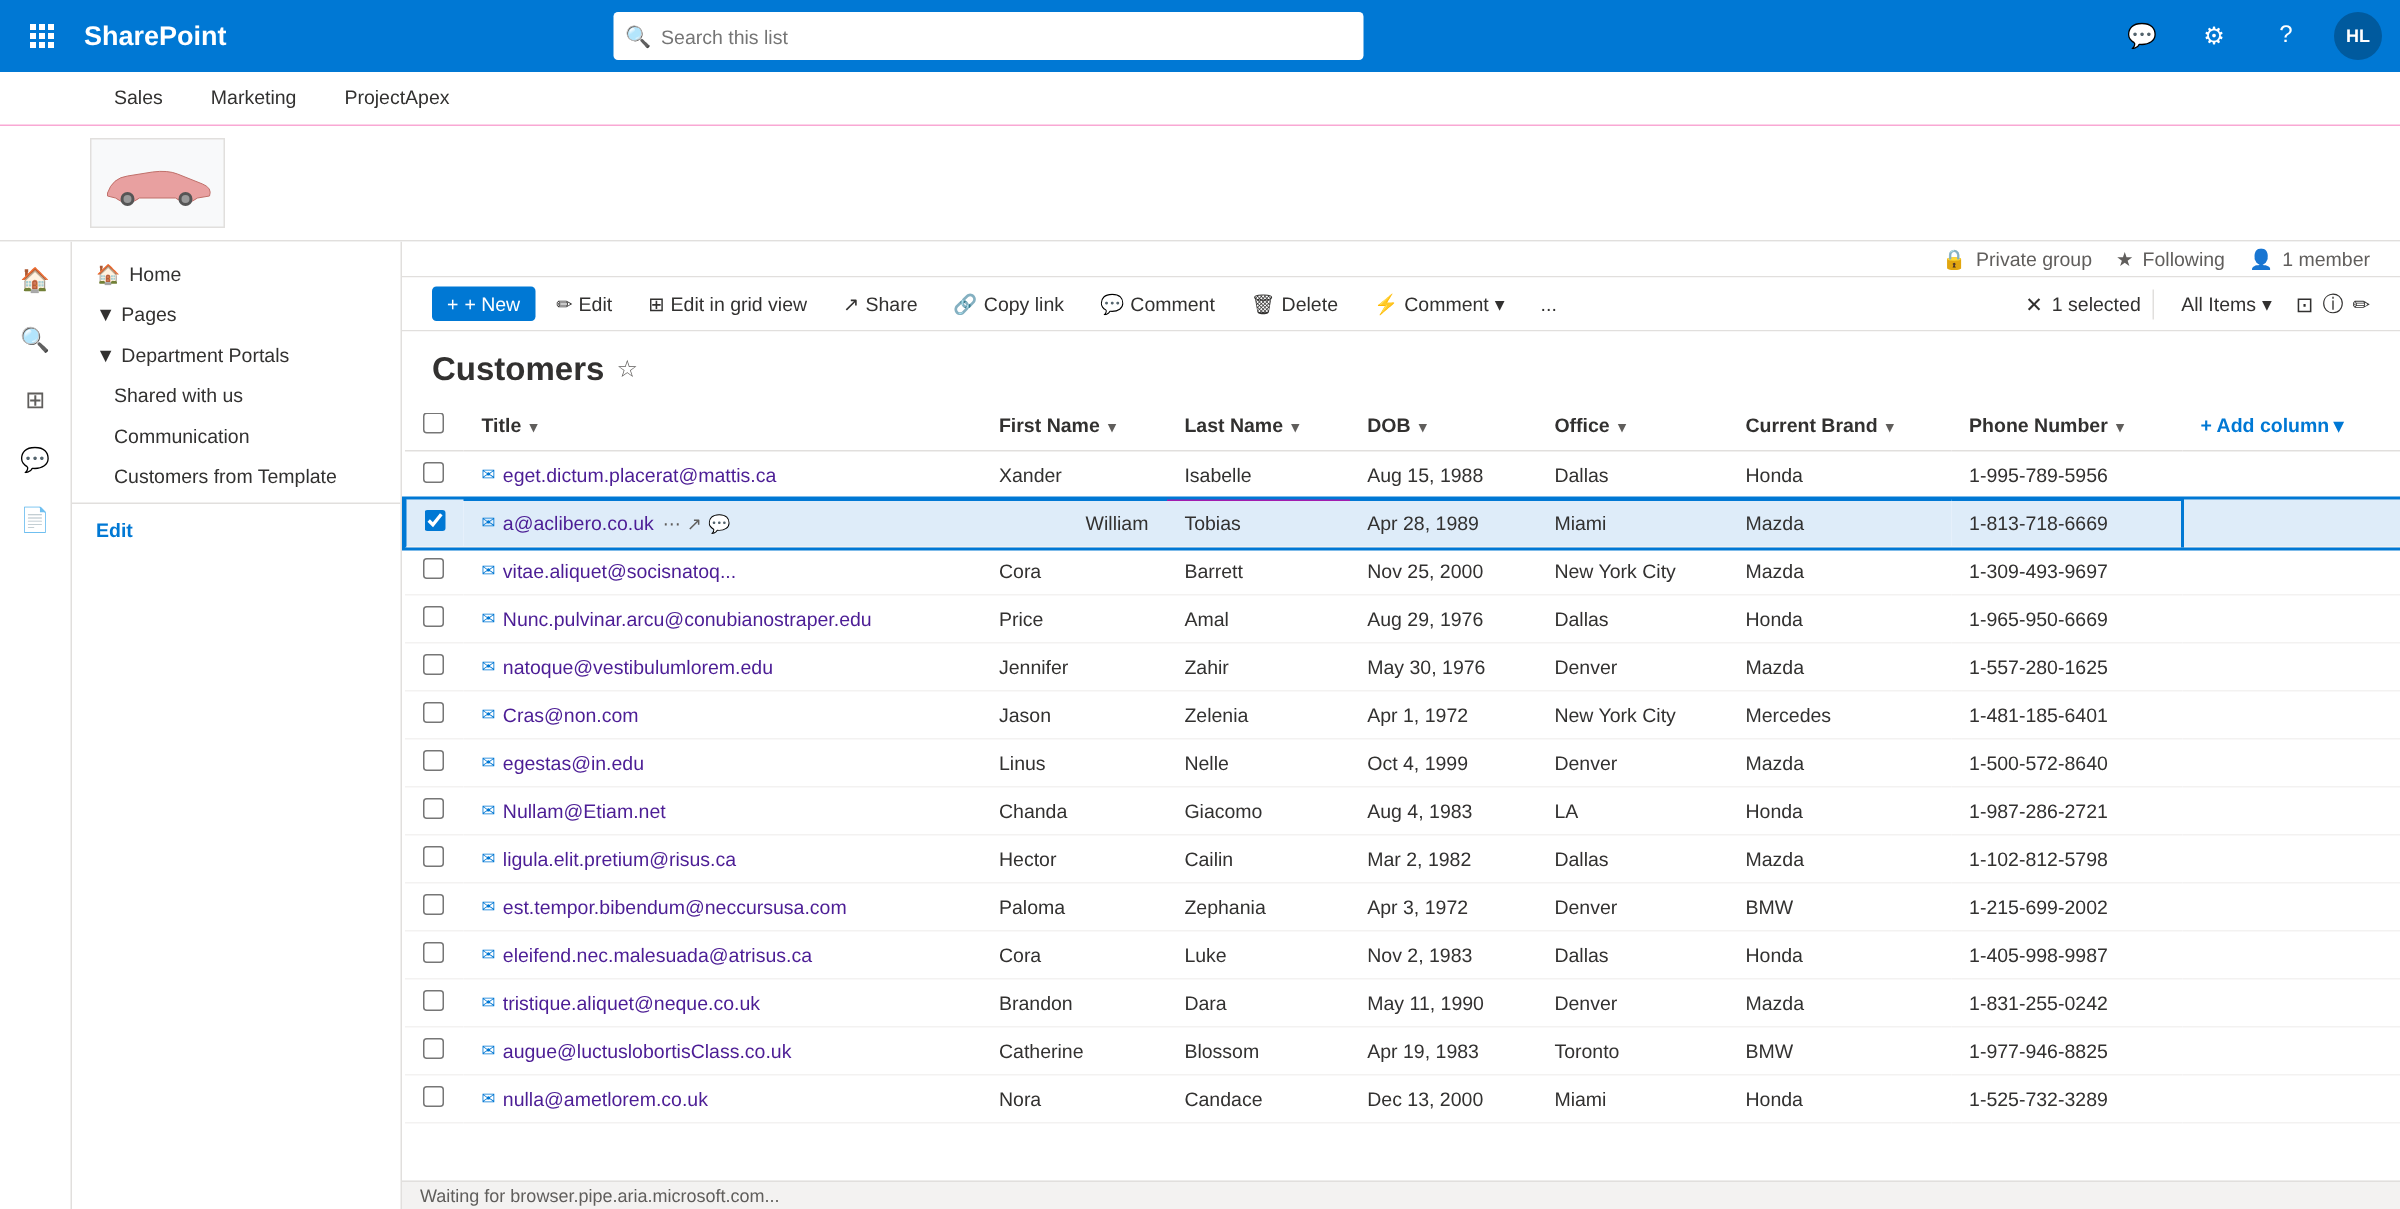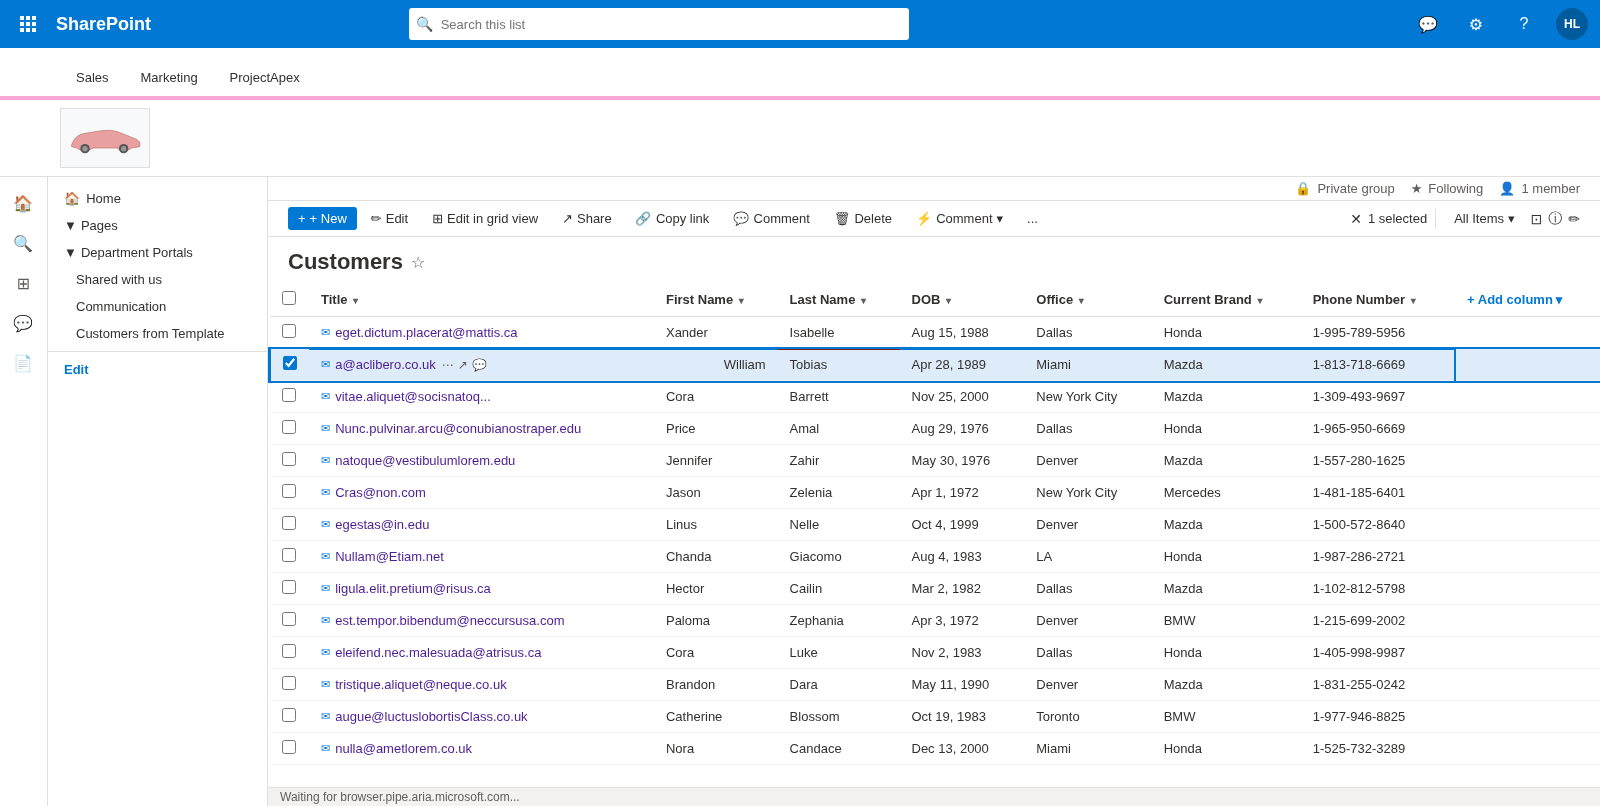--- a/index.html
+++ b/index.html
@@ -80,26 +80,26 @@
       align-items: center;
       justify-content: center;
       font-size: 12px;
       font-weight: 600;
       cursor: pointer;
     }
 
     
     .site-tabs {
       background: white;
-      height: 52px;
+      height: 36px;
       display: flex;
       align-items: flex-end;
       padding: 0 60px;
       gap: 0;
-      border-bottom: 4px solid #f9a8d4;
+      border-bottom: 1px solid #f9a8d4;
       flex-shrink: 0;
     }
     .site-tab {
       padding: 6px 16px;
       font-size: 13px;
       cursor: pointer;
       color: #323130;
       border-bottom: 2px solid transparent;
       height: 36px;
       display: flex;
@@ -562,21 +562,21 @@
           <span class="email-icon">✉</span>
           <a class="title-link">a@aclibero.co.uk</a>
           <span style="margin-left:4px; color:#605e5c; font-size:12px; display:inline-flex; gap:4px;">
             <span style="cursor:pointer">⋯</span>
             <span style="cursor:pointer">↗</span>
             <span style="cursor:pointer">💬</span>
           </span>
         </div>
       </td>
       <td style="border-top: 2px solid #0078d4; text-align: right;">William</td>
-      <td style="border-top: 2px solid #7f1d1d;">Tobias</td>
+      <td style="border-top: 2px solid #a21caf;">Tobias</td>
       <td style="border-top: 2px solid #0078d4;">Apr 28, 1989</td>
       <td style="border-top: 2px solid #0078d4;">Miami</td>
       <td style="border-top: 2px solid #0078d4;">Mazda</td>
       <td style="border-top: 2px solid #0078d4; border-right: 2px solid #0078d4;">1-813-718-6669</td>
       <td></td>
     </tr>
             <tr>
       <td class="checkbox-col" style="">
         <input type="checkbox" class="checkbox-input" style="">
       </td>
@@ -772,21 +772,21 @@
       </td>
       <td style="">
         <div class="title-cell">
           <span class="email-icon">✉</span>
           <a class="title-link">augue@luctuslobortisClass.co.uk</a>
 
         </div>
       </td>
       <td style="">Catherine</td>
       <td style="">Blossom</td>
-      <td style="">Oct 19, 1983</td>
+      <td style="">Apr 19, 1983</td>
       <td style="">Toronto</td>
       <td style="">BMW</td>
       <td style="">1-977-946-8825</td>
       <td></td>
     </tr>
             <tr>
       <td class="checkbox-col" style="">
         <input type="checkbox" class="checkbox-input" style="">
       </td>
       <td style="">

